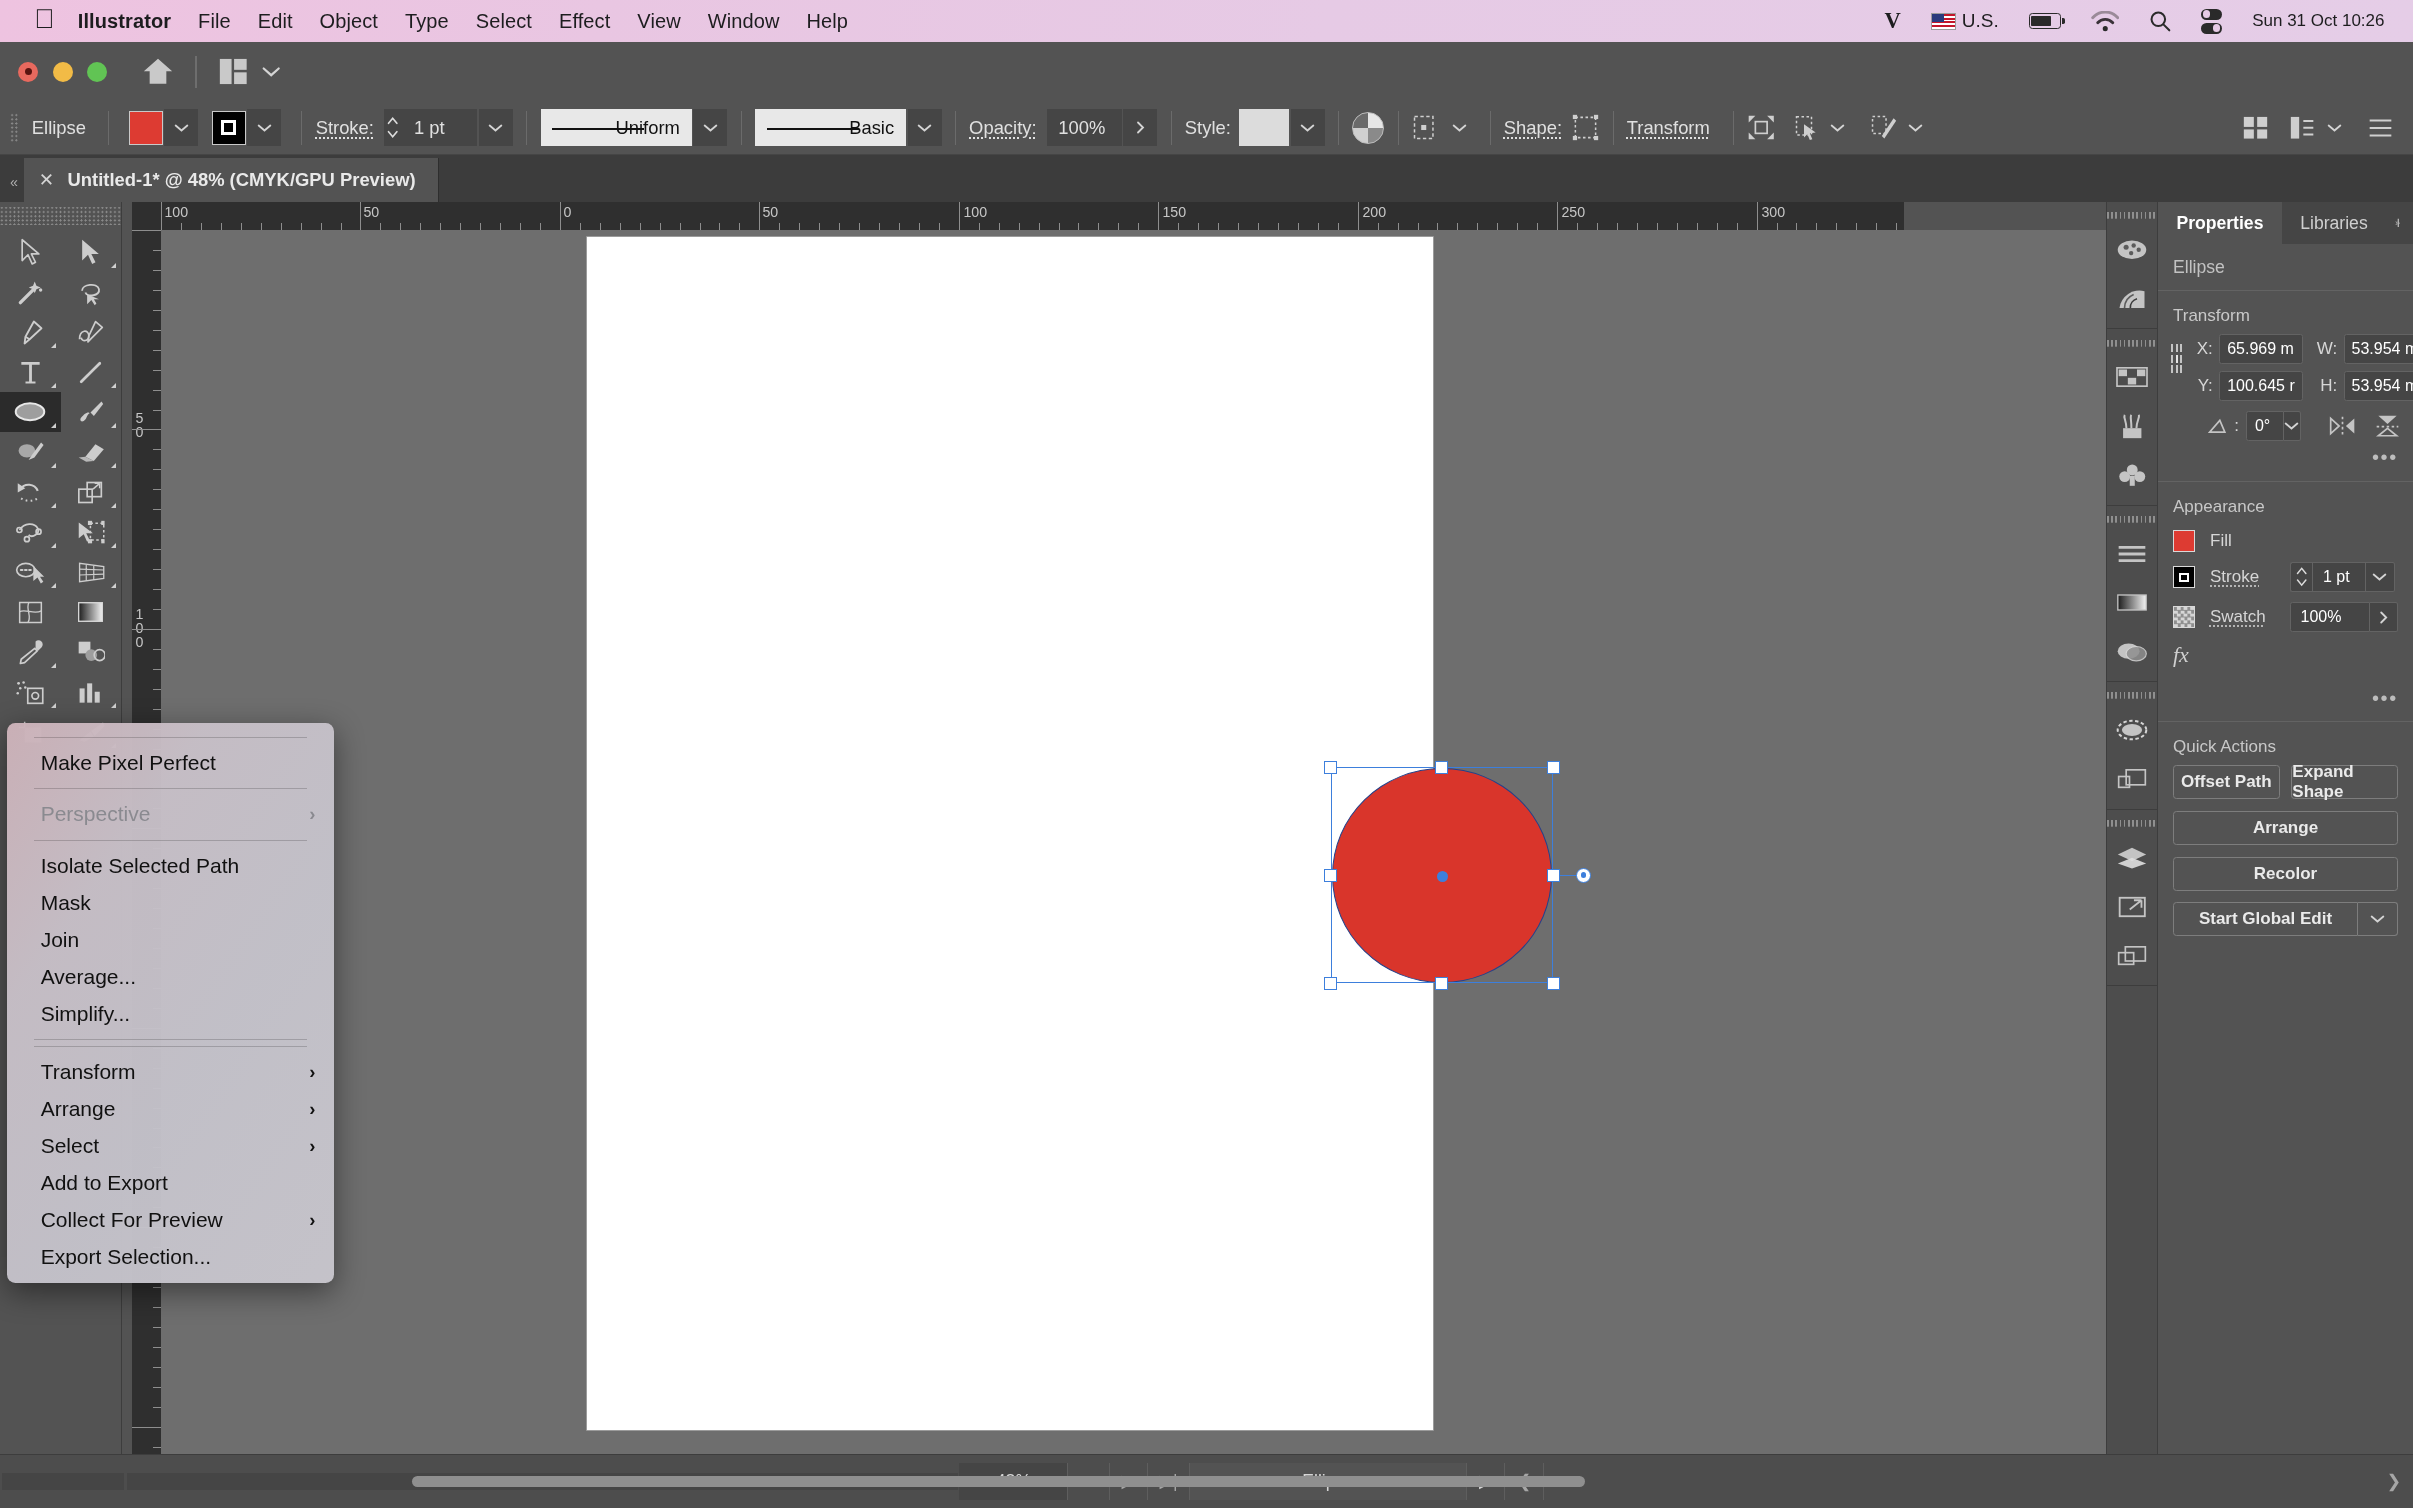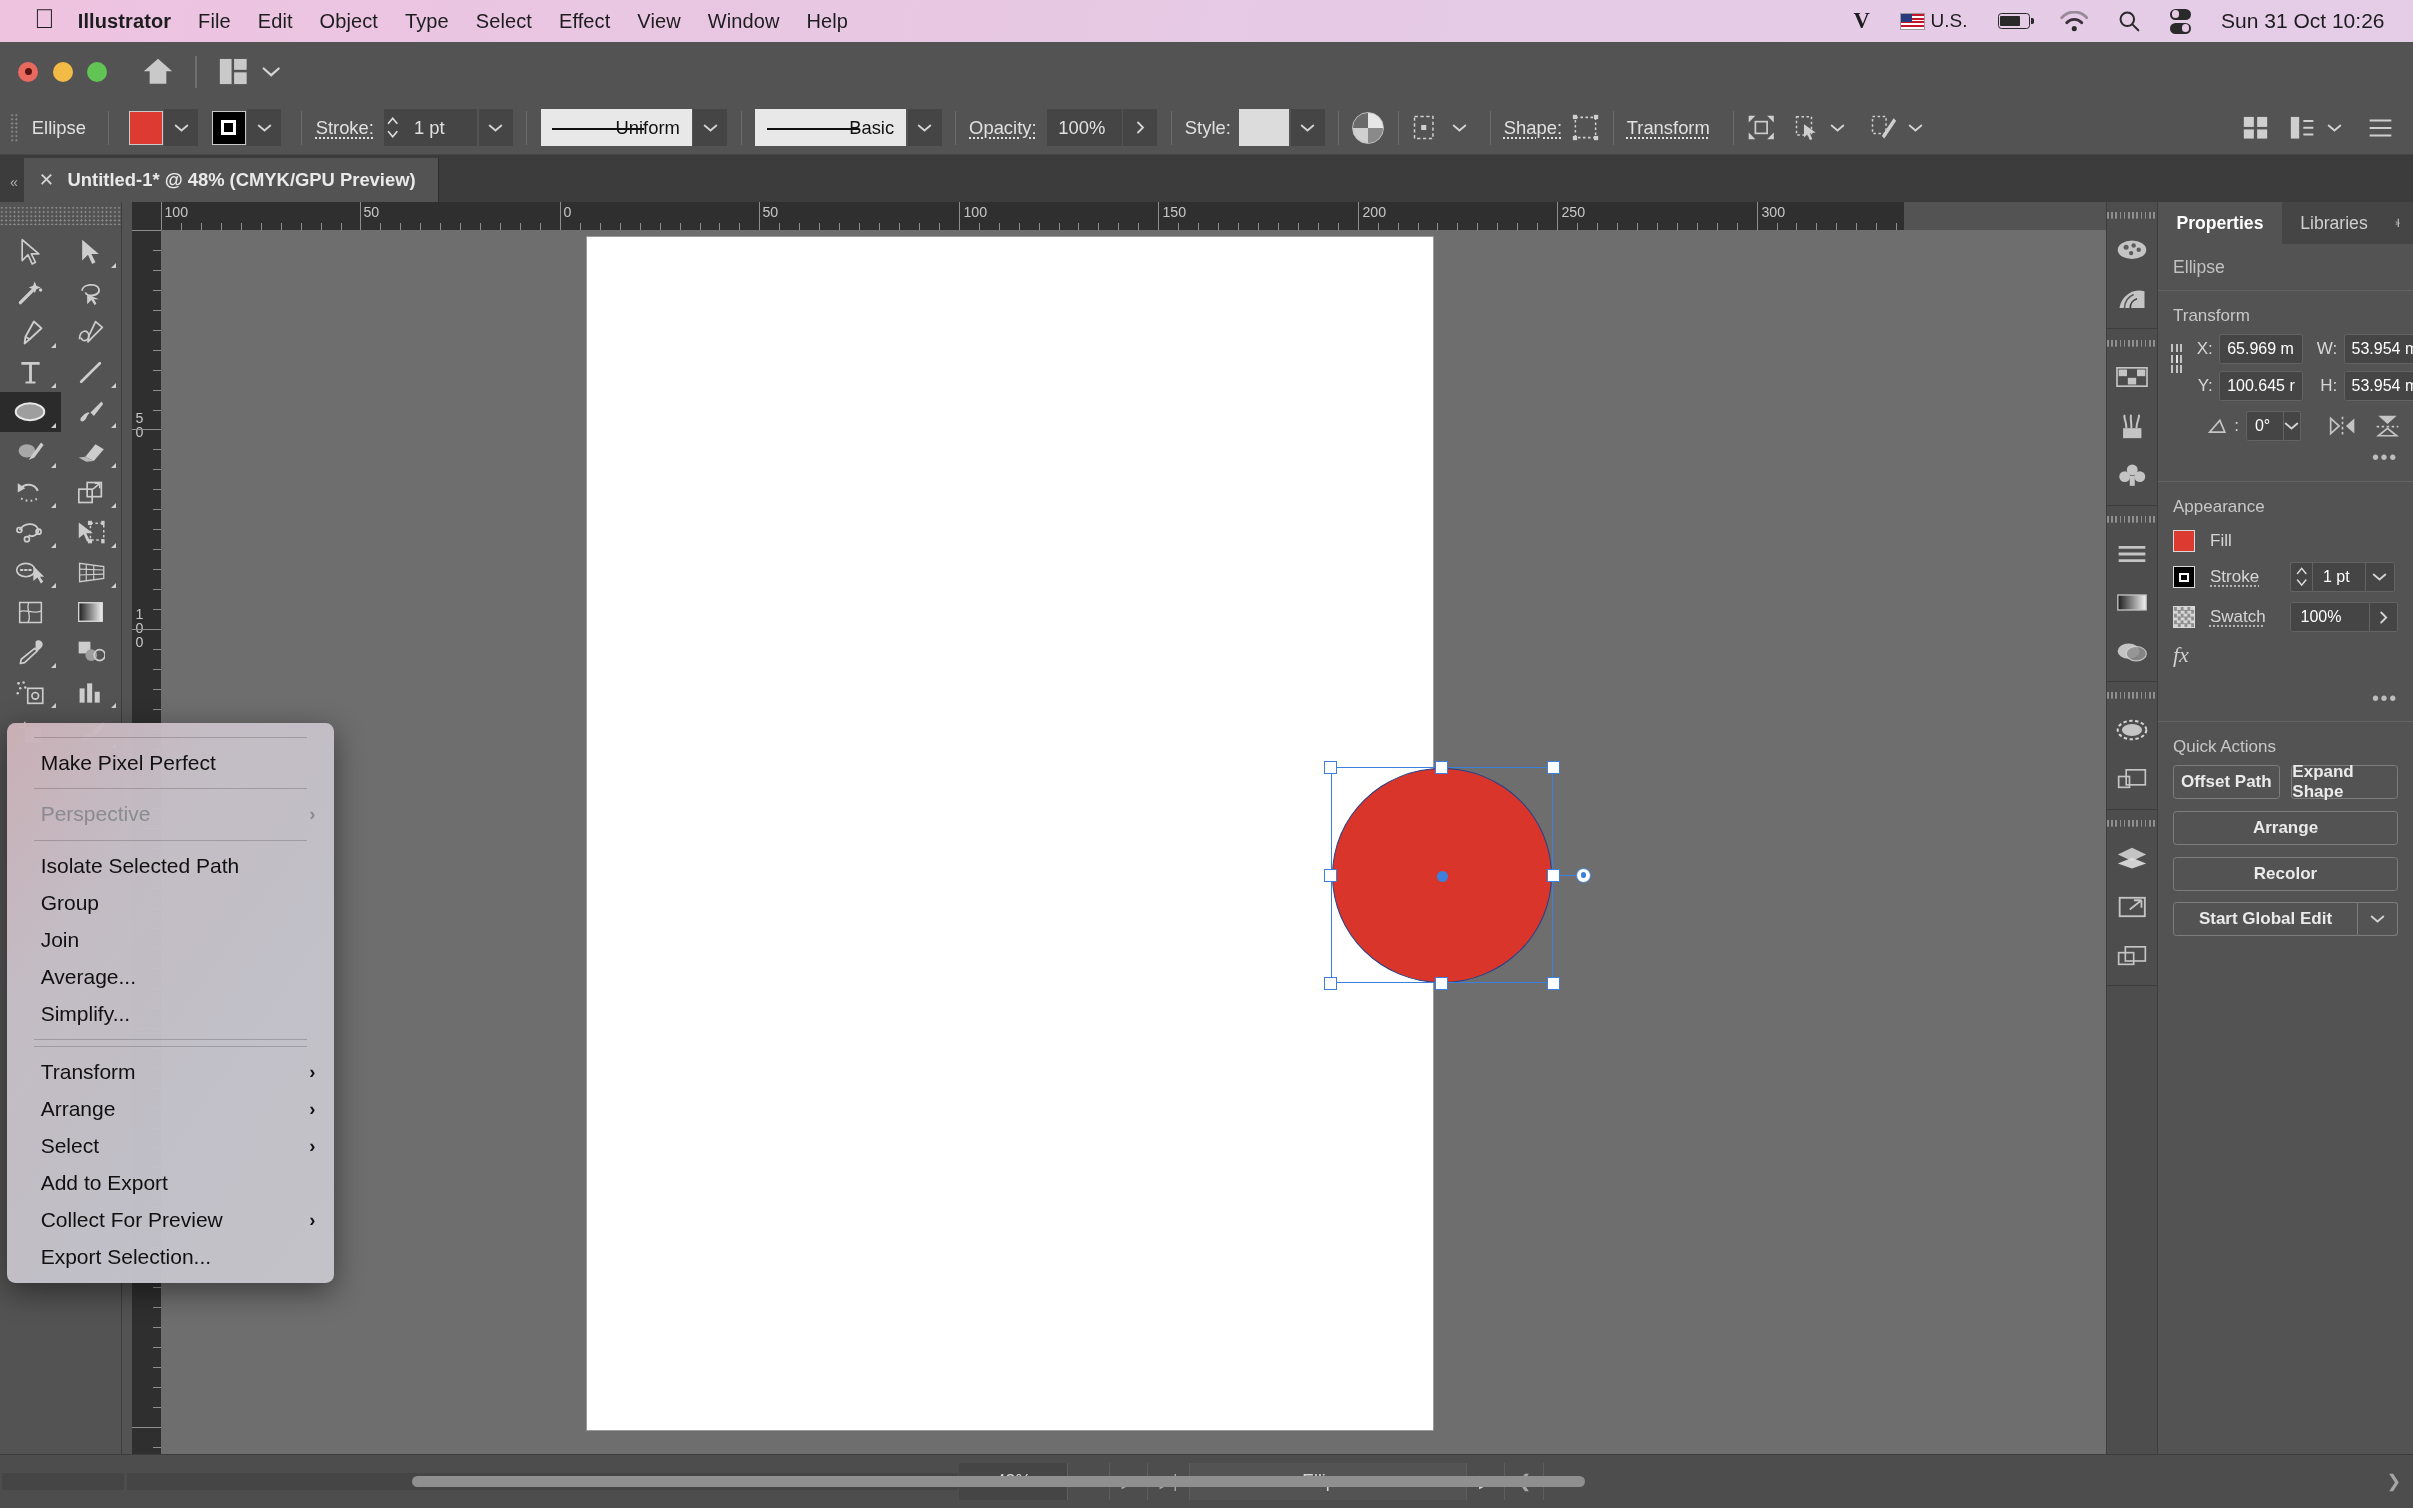--- a/index.html
+++ b/index.html
@@ -30,21 +30,21 @@
   }
   .flag::after{ content:""; position:absolute; left:0; top:0; width:11.7px; height:8.4px; background:#2a3b7d; }
   .flagbox .us { margin-left:5.9px; font-size:19px; }
   .battery { width:32px; height:16px; border:1.7px solid #2a2a2a; border-radius:3.4px; position:relative; }
   .battery::before{ content:""; position:absolute; left:1.7px; top:1.7px; bottom:1.7px; width:20px; background:#2a2a2a; border-radius:0.8px; }
   .battery::after{ content:""; position:absolute; right:-5px; top:4.2px; width:2.5px; height:5.9px; background:#2a2a2a; border-radius:0 1.7px 1.7px 0; }
   .ctrlcenter { width:21px; height:25px; display:flex; flex-direction:column; justify-content:space-between; }
   .ctrlcenter i { display:block; width:21px; height:11px; border-radius:5.9px; background:#2a2a2a; position:relative; }
   .ctrlcenter i::after{ content:""; position:absolute; width:7.5px; height:7.5px; border-radius:50%; background:#e6cae5; top:1.7px; left:1.7px; }
   .ctrlcenter i:last-child::after{ left:auto; right:1.7px; }
-  .clock { font-size:21px; }
+  .clock { font-size:17px; }
 
   
   .titlebar {
     position:absolute; left:0; top:42px; width:2413px; height:59px;
     background:#535353; display:flex; align-items:center; color:#d6d6d6;
   }
   .traffic { display:flex; margin-left:18.4px; }
   .traffic span { width:20px; height:20px; border-radius:50%; margin-right:14.2px; display:block; }
   .t-red{ background:#e8695e; } .t-yel{ background:#f2bb46; } .t-grn{ background:#61c454; }
   .t-red::after{ content:""; display:block; width:7.5px; height:7.5px; border-radius:50%; background:#5a1410; margin:6.3px auto; }
@@ -1184,21 +1184,21 @@
         <span>Perspective</span>
         <span class="sub">›</span>
       </div>
     </div>
     <div class="ctxsep"></div>
     <div>
       <div class="ctxitem">
         <span>Isolate Selected Path</span>
       </div>
       <div class="ctxitem">
-        <span>Group</span>
+        <span>Mask</span>
       </div>
       <div class="ctxitem">
         <span>Join</span>
       </div>
       <div class="ctxitem">
         <span>Average...</span>
       </div>
       <div class="ctxitem">
         <span>Simplify...</span>
       </div>

